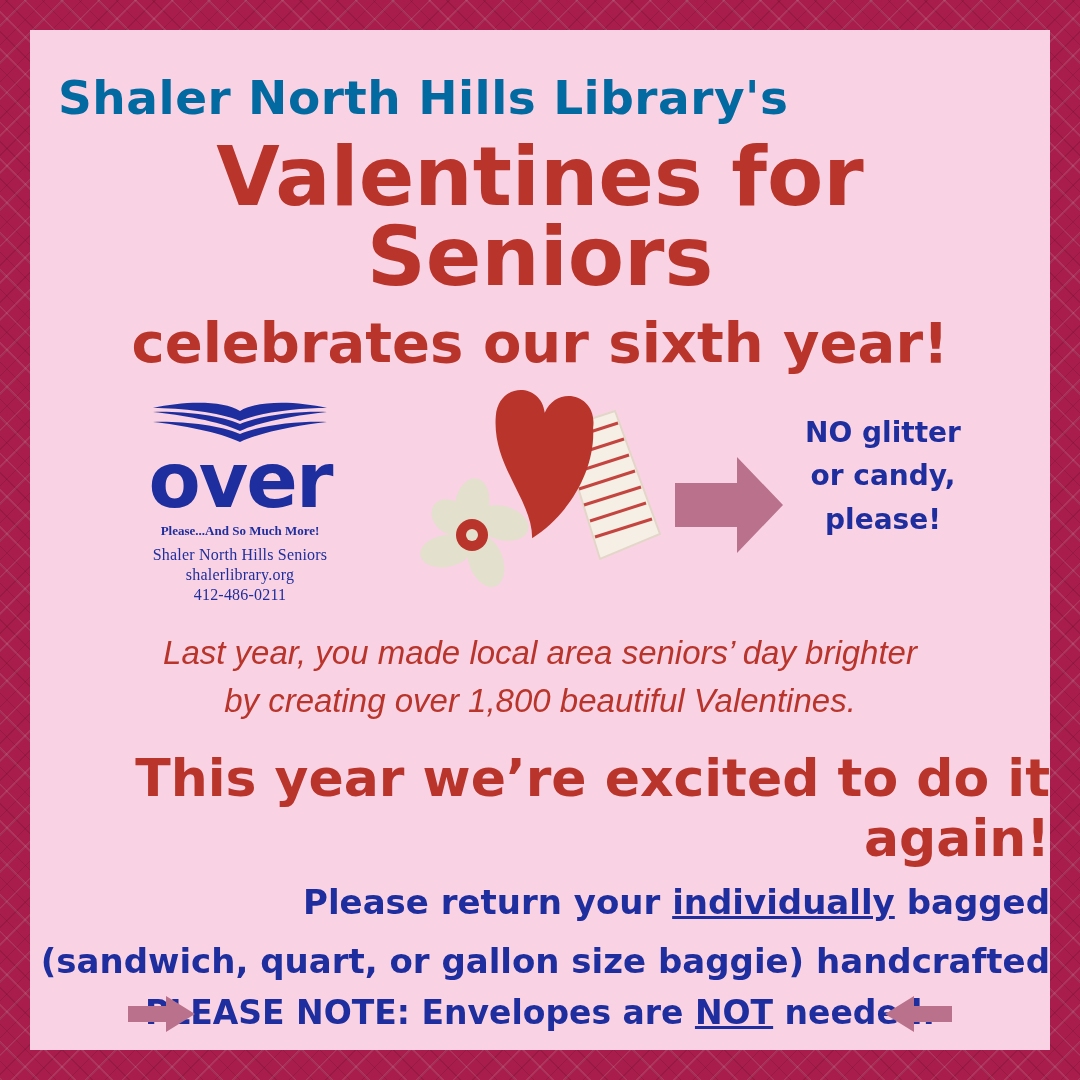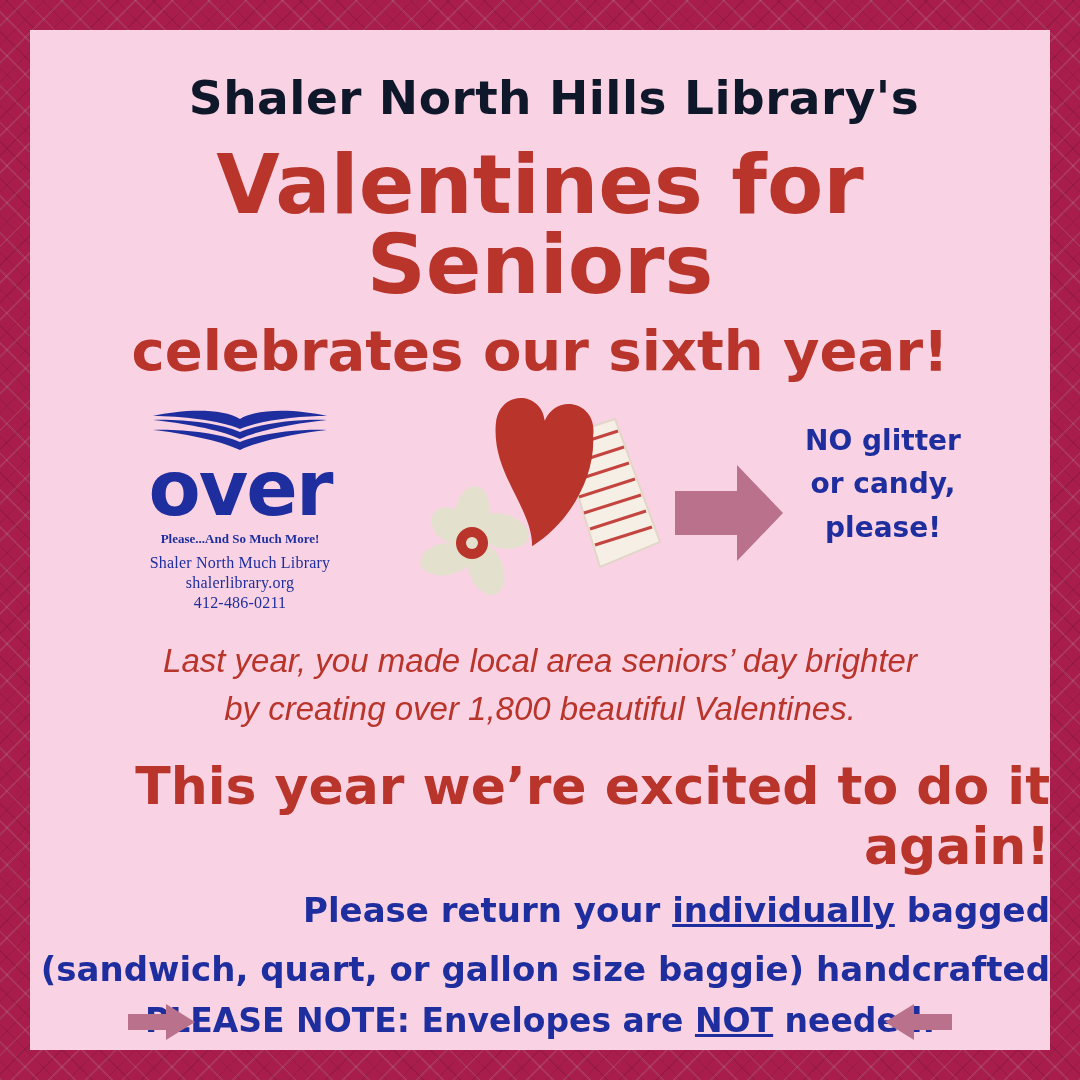--- a/index.html
+++ b/index.html
@@ -32,36 +32,36 @@
     top: 30px;
     width: 1020px;
     height: 1020px;
     background: #f9d3e3;
     box-sizing: border-box;
     overflow: hidden;
   }
 
   
   .headline-1 {
-    text-align: center;
-    color: #0f172a;
+    text-align: left;
+    color: #0369a1;
     font-weight: bold;
     font-size: 47px;
     letter-spacing: 0.5px;
     margin-top: 40px;
     font-family: "DejaVu Sans", sans-serif;
     padding-left: 28px;
   }
   .headline-2 {
     text-align: center;
     color: #b9342a;
     font-weight: bold;
     font-size: 82px;
     line-height: 0.98;
-    margin-top: 20px;
+    margin-top: 12px;
     font-family: "DejaVu Sans", sans-serif;
   }
   .headline-3 {
     text-align: center;
     color: #b9342a;
     font-weight: bold;
     font-size: 56px;
     margin-top: 12px;
     font-family: "DejaVu Sans", sans-serif;
   }
@@ -195,21 +195,21 @@
     <div class="band">
 
       <div class="logo-block">
         <svg width="190" height="42" viewBox="0 0 190 42" style="display:block;margin:0 auto;">
           <path d="M95 10 C78 -1, 38 0, 8 7 C36 7, 74 11, 95 20 C116 11, 154 7, 182 7 C152 0, 112 -1, 95 10 Z" fill="#1f2e9e"></path>
           <path d="M95 23 C74 14, 36 10, 8 11 C36 14, 74 20, 95 30 C116 20, 154 14, 182 11 C154 10, 116 14, 95 23 Z" fill="#1f2e9e"></path>
           <path d="M95 33 C74 24, 36 20, 8 21 C36 24, 74 31, 95 41 C116 31, 154 24, 182 21 C154 20, 116 24, 95 33 Z" fill="#1f2e9e"></path>
         </svg>
         <div class="logo-mark">over</div>
         <div class="logo-tag">Please...And So Much More!</div>
-        <div class="logo-line">Shaler North Much Library</div>
+        <div class="logo-line">Shaler North Hills Seniors</div>
         <div class="logo-line small">shalerlibrary.org</div>
         <div class="logo-line small">412-486-0211</div>
       </div>
 
       <svg class="art" viewBox="0 0 300 230">
 
         <g>
           <polygon points="150,40 205,22 250,145 190,170" fill="#f6efe6" stroke="#e3d6c8" stroke-width="2"></polygon>
           <g stroke="#c4453f" stroke-width="3">
             <line x1="152" y1="52" x2="208" y2="34"></line>

